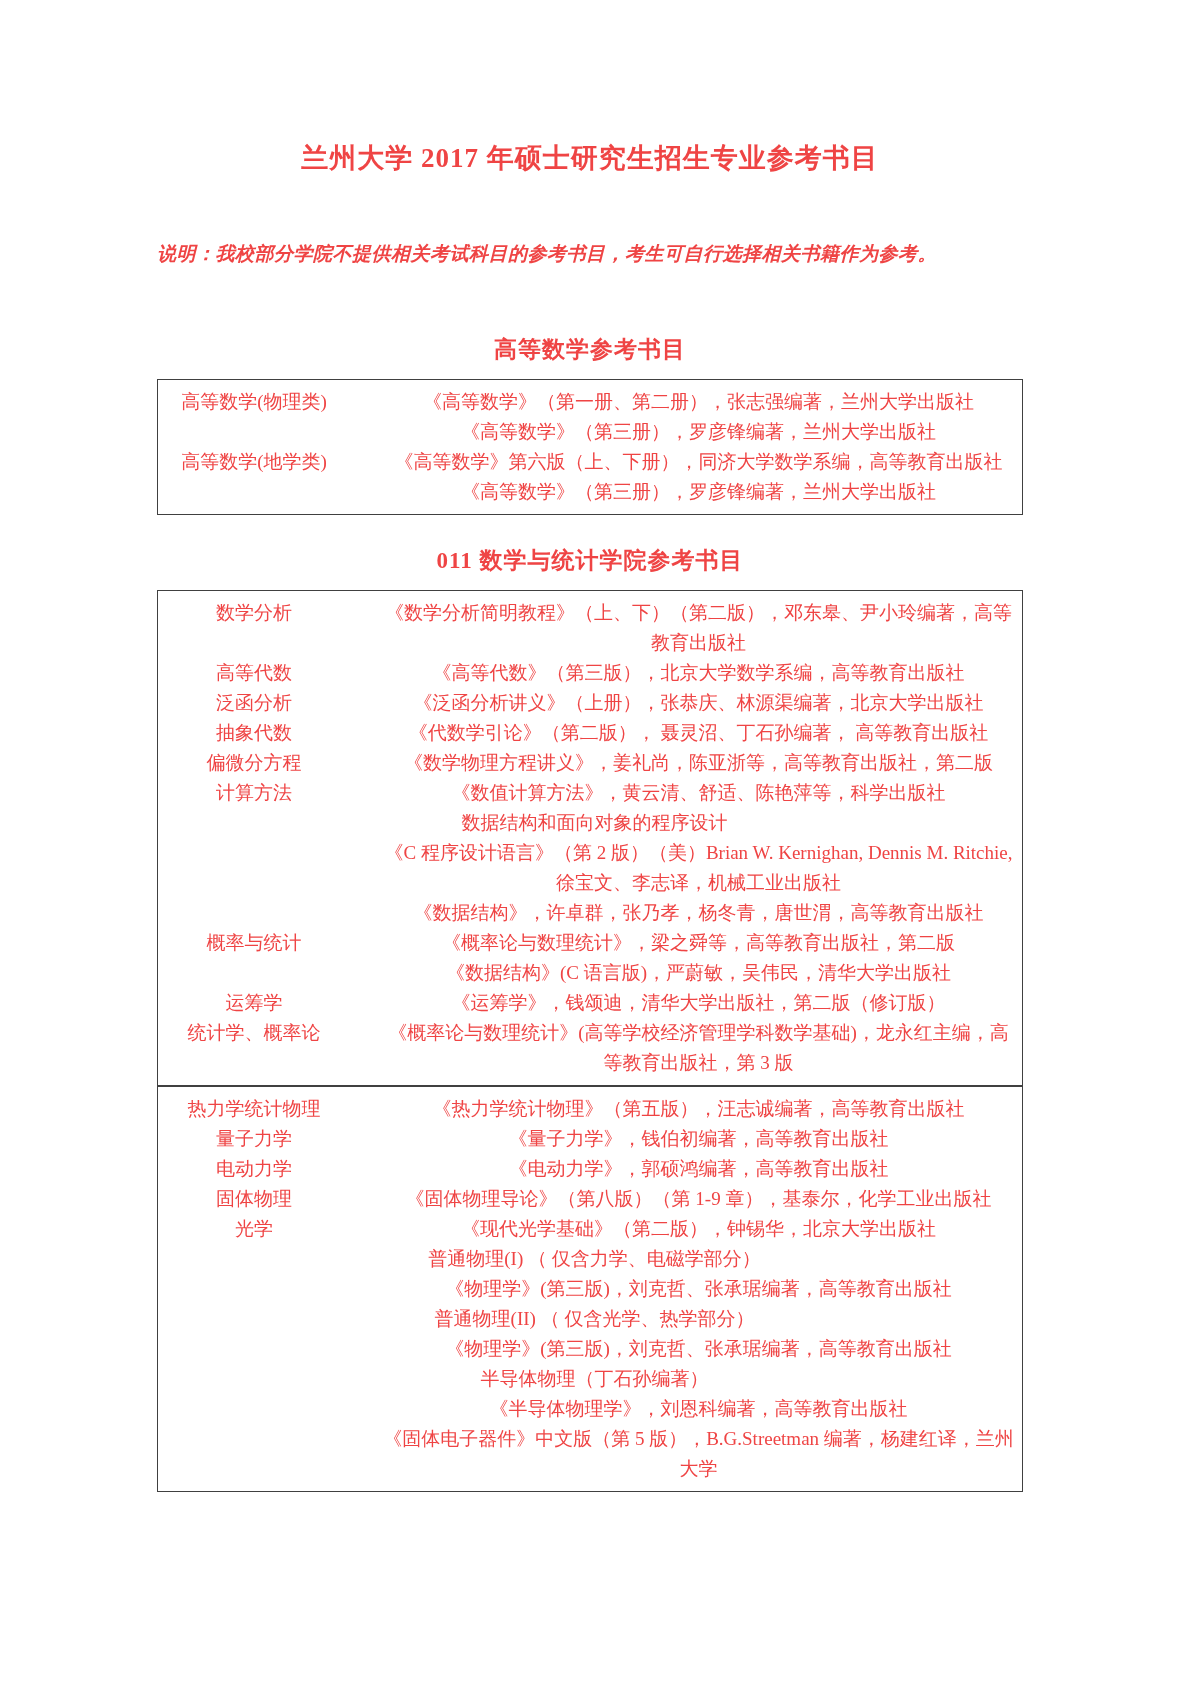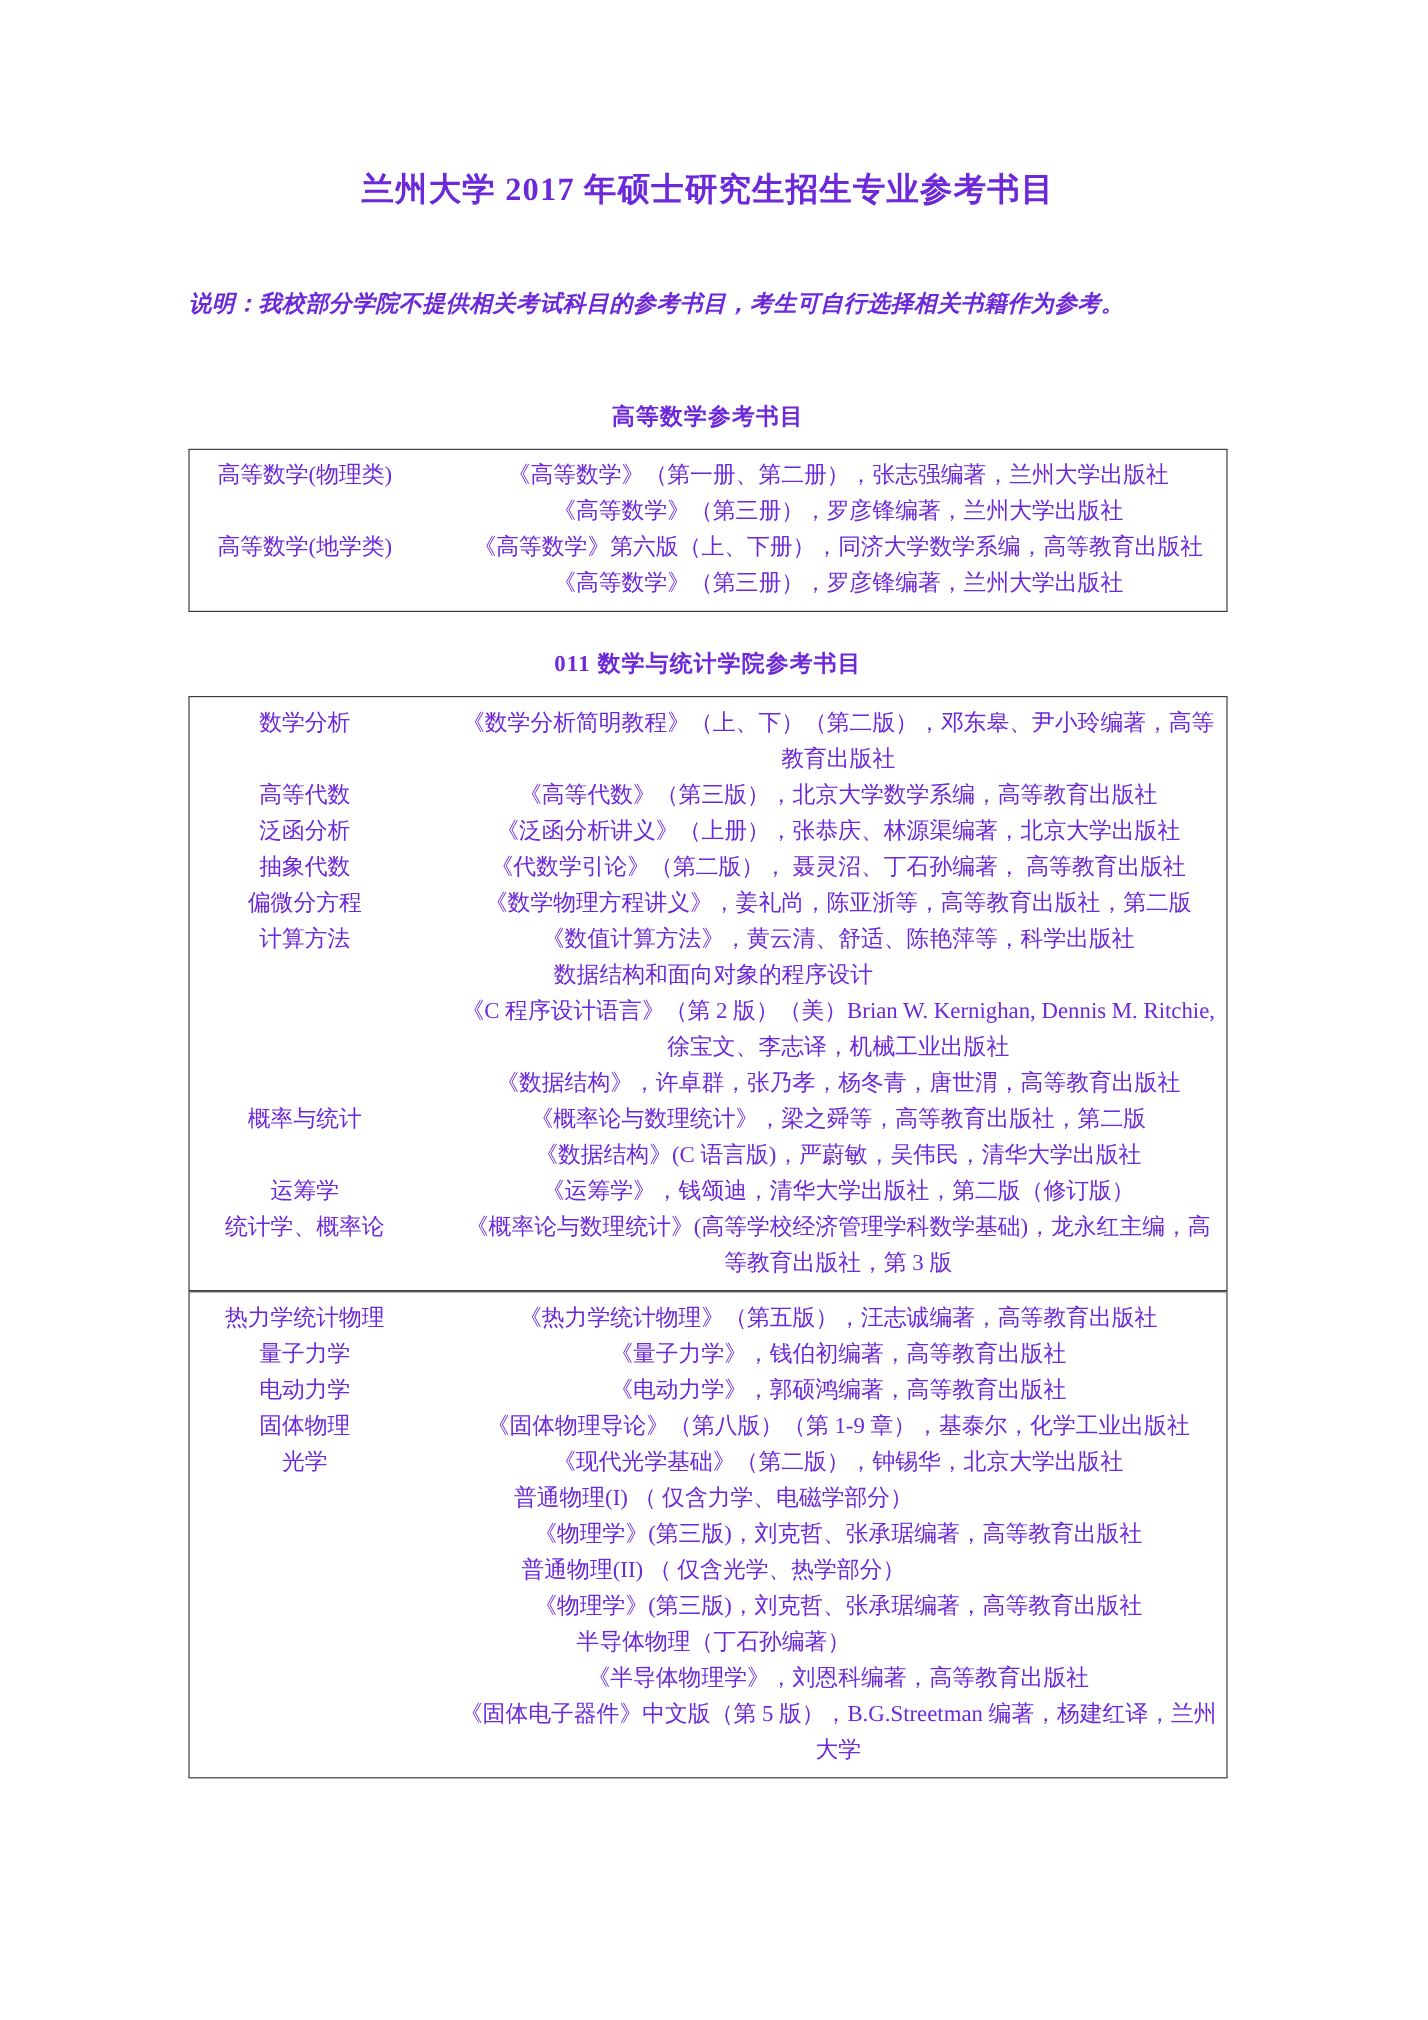--- a/index.html
+++ b/index.html
@@ -1,34 +1,34 @@
 <!DOCTYPE html>
 <html><head>
 <meta charset="utf-8">
 <style>
   html, body { margin: 0; padding: 0; background: #ffffff; }
   .page {
     width: 1190px; height: 1538px;
     position: relative; background: #ffffff; overflow: hidden;
     font-family: "Liberation Serif", "DejaVu Serif", serif;
-    color: #6d28d9;
+    color: #ef4444;
   }
   .content { position: absolute; left: 157px; top: 0; width: 866px; }
   h1.title {
     margin: 140px 0 0 0; text-align: center;
     font-size: 27px; font-weight: 700; letter-spacing: 1px;
   }
   p.note {
     margin: 64px 0 0 0;
     font-size: 19px; font-weight: 700; font-style: italic;
     line-height: 28px; letter-spacing: 0.5px;
   }
   .section h2 {
     margin: 30px 0 14px 0; text-align: center;
-    font-size: 19px; font-weight: 700; letter-spacing: 1px;
+    font-size: 23px; font-weight: 700; letter-spacing: 1px;
   }
   .section:first-of-type h2 { margin-top: 66px; }
   .reftable {
     border: 1px solid #404040;
     padding: 7px 0 7px 0;
     font-size: 19px; line-height: 30px;
   }
   .row { display: flex; align-items: flex-start; text-align: center; }
   .lab { flex: 0 0 174px; width: 174px; padding-left: 9px; white-space: nowrap; }
   .txt { flex: 1 1 auto; padding-right: 6px; margin-left: 40px; }

